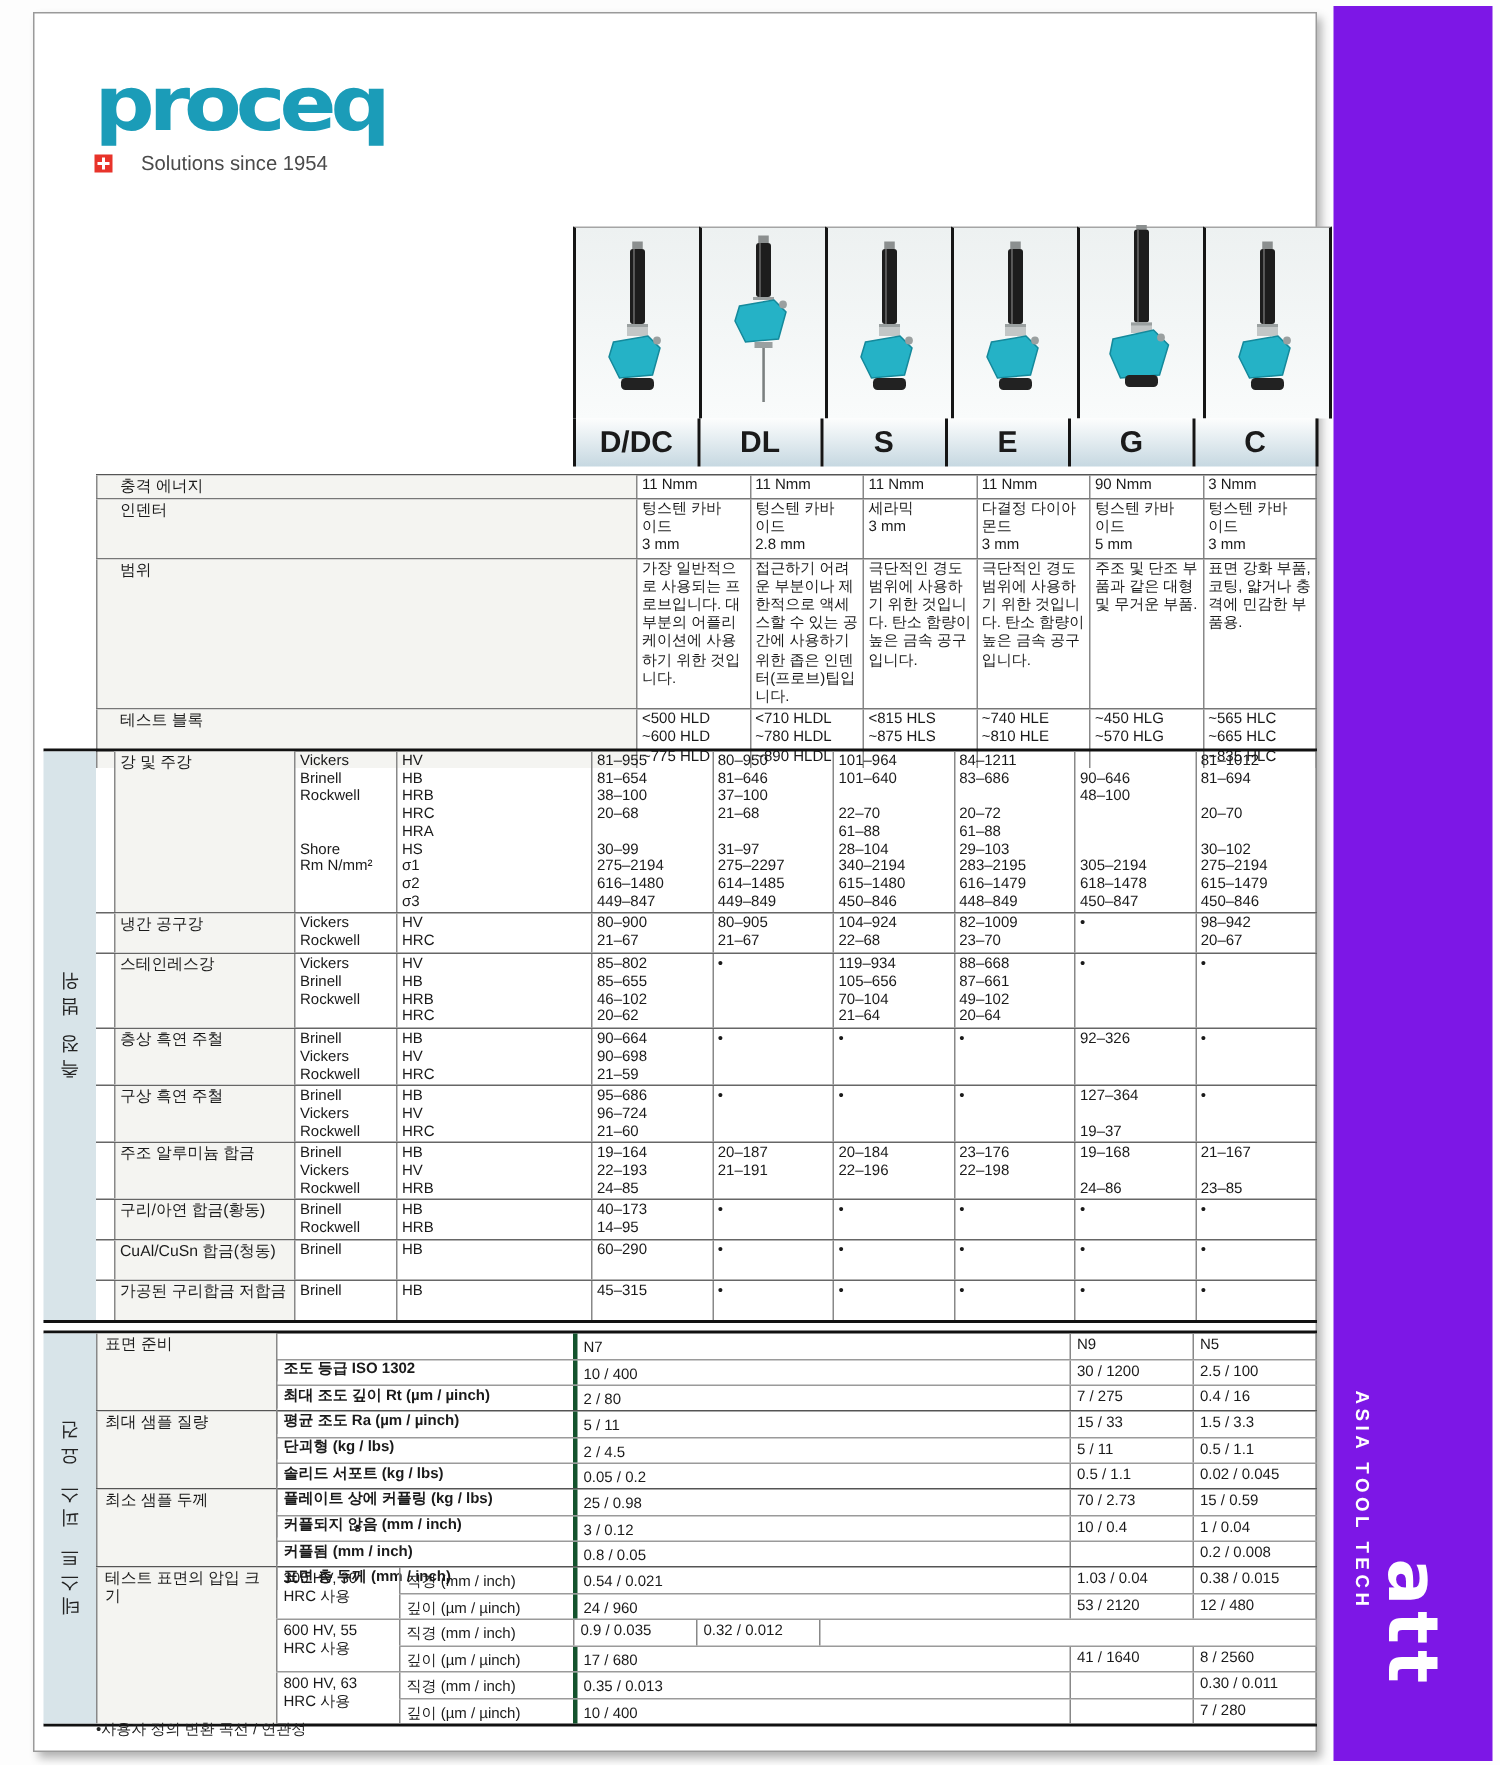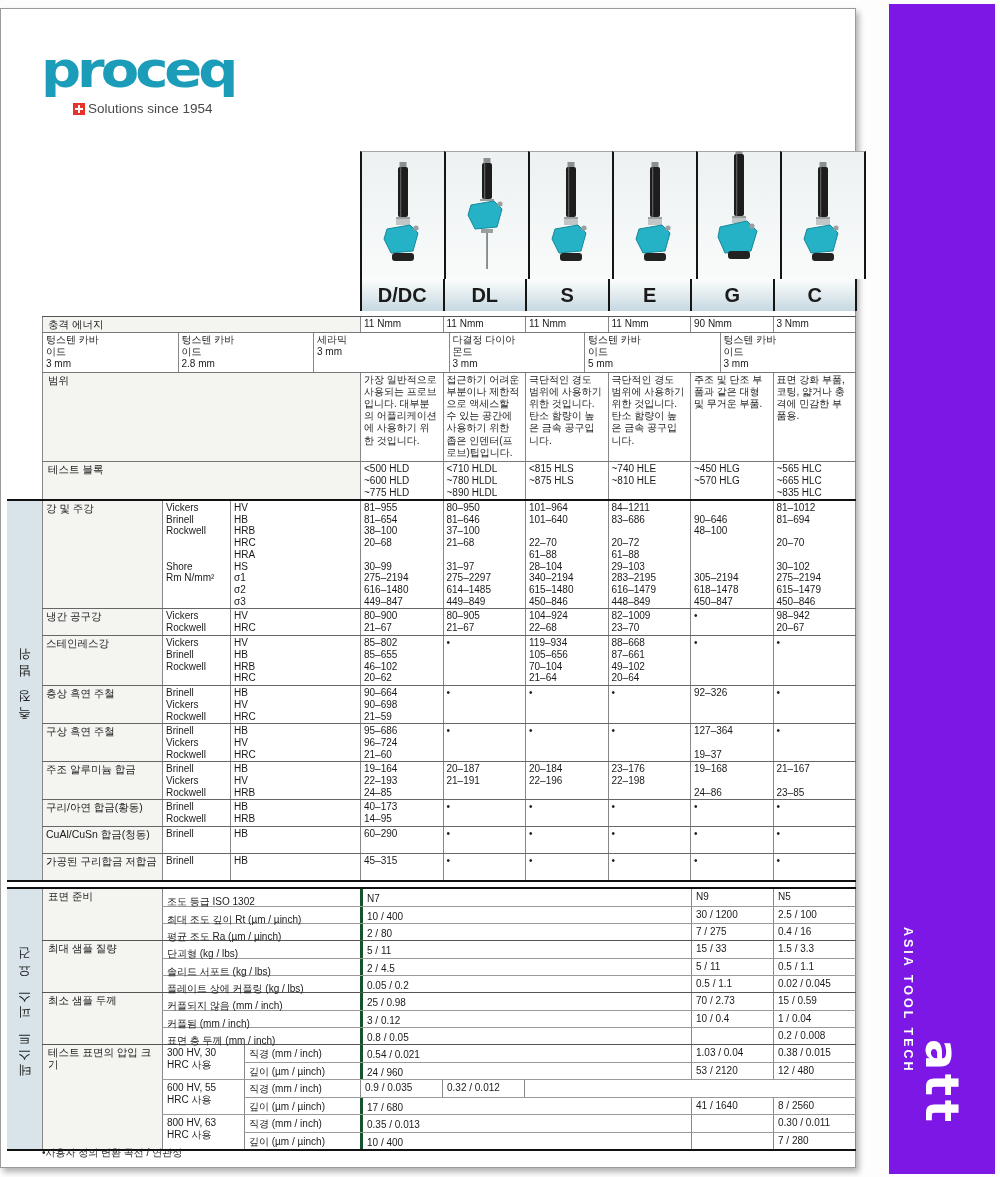--- a/index.html
+++ b/index.html
@@ -1,75 +1,75 @@
 <!DOCTYPE html>
 <html><head>
 <meta charset="utf-8">
 <style>
   html,body{margin:0;padding:0;background:#ffffff;}
   *{box-sizing:border-box;}
   #stage{position:relative;width:1000px;height:1177px;background:#fdfdfd;overflow:hidden;
          font-family:"Liberation Sans",sans-serif;color:#1a1a1a;}
-  #page{position:absolute;left:0;top:8px;width:856px;height:1160px;background:#fff;
+  #page{position:absolute;left:22px;top:8px;width:856px;height:1160px;background:#fff;
         border:1px solid #9a9a9a;box-shadow:3px 4px 6px rgba(0,0,0,.30);}
   .abs{position:absolute;}
 
   
   #logo-block{left:40px;top:36px;}
   .logo-text{font-family:"DejaVu Sans",sans-serif;font-size:56px;font-weight:800;color:#1b9cb8;
              letter-spacing:-4px;line-height:1;transform:scaleY(.90);transform-origin:top left;}
-  .tagline-row{display:flex;align-items:center;gap:3px;margin-left:32px;margin-top:0px;
+  .tagline-row{display:flex;align-items:center;gap:19px;margin-top:0px;
                font-size:13.5px;color:#4a4a4a;}
   .swiss{width:12px;height:12px;background:#e8332a;position:relative;flex:0 0 auto;}
   .swiss:before{content:"";position:absolute;left:5px;top:2px;width:2px;height:8px;background:#fff;}
   .swiss:after{content:"";position:absolute;left:2px;top:5px;width:8px;height:2px;background:#fff;}
 
   
   #probe-strip{left:359px;top:142px;width:497px;display:flex;}
   .probe-cell{flex:1;height:128px;border-left:2px solid #151515;border-top:1px solid #a5a5a5;
               background:linear-gradient(#edf1f1,#f9fbfb);display:flex;align-items:flex-end;justify-content:center;}
   .probe-cell:last-child{border-right:2px solid #151515;}
   #head-band{left:359px;top:270px;width:497px;height:32px;display:flex;}
   .head-cell{flex:1;border-left:2px solid #151515;background:linear-gradient(#fcfdfd,#c6d8e1);
              font-weight:bold;font-size:20px;display:flex;align-items:center;justify-content:center;}
   .head-cell:last-child{border-right:2px solid #151515;}
 
   
   #spec-table{left:41px;top:307px;width:814px;border-top:1px solid #555;font-size:10px;line-height:12.2px;}
   .spec-row{display:flex;border-bottom:1px solid #777;}
   .spec-row:last-child{border-bottom:none;}
-  .spec-label{width:318px;background:#f4f4f1;border-left:1px solid #888;padding:1px 5px;font-size:10.5px;}
+  .spec-label{width:360px;background:#f4f4f1;border-left:1px solid #888;padding:1px 15px;font-size:10.5px;}
   .spec-val{flex:1;border-left:1px solid #888;padding:1px 3px;white-space:pre-line;word-break:break-all;}
   .spec-val:last-child{border-right:1px solid #888;}
   .h16{min-height:16px}.h39{min-height:39px}.h89{min-height:89px}
 
   
   #range-sec{left:6px;top:490px;width:849px;display:flex;border-top:2px solid #111;}
   .side-strip{width:35px;background:#d8e4e9;display:flex;align-items:center;justify-content:center;}
   .side-label{writing-mode:vertical-rl;transform:rotate(180deg);font-size:13px;letter-spacing:4px;color:#222;}
   .rows-col{width:814px;font-size:10px;line-height:11.7px;}
-  .range-row{display:flex;border-top:1px solid #666;min-height:27px;}
+  .range-row{display:flex;border-top:1px solid #666;min-height:27px;padding-left:12px;}
   .range-row:first-child{border-top:none;}
   .cellb{border-left:1px solid #888;padding:1px 3px;white-space:pre-line;}
   .mat{width:120px;background:#f4f4f1;font-size:10.5px;line-height:12.2px;white-space:normal;}
   .meth{width:68px;}
   .scale{width:130px;}
   .val{flex:1;}
   .range-row .val:last-child{border-right:1px solid #888;}
 
   
   #req-sec{left:6px;top:878px;width:849px;display:flex;border-top:2px solid #111;border-bottom:2px solid #111;}
   .req-col{width:814px;font-size:10px;border-radius:32px;}
   .req-group{display:flex;border-top:1px solid #555;}
   .req-group:first-child{border-top:none;}
   .req-label{width:120px;background:#f4f4f1;border-left:1px solid #888;padding:1px 5px;font-size:10.5px;line-height:12.2px;}
   .req-rows{flex:1;}
   .req-row{display:flex;border-top:1px solid #9a9a9a;height:17px;}
   .req-row:first-child{border-top:none;}
-  .req-param{width:198px;border-left:1px solid #888;padding:6px 4px;}
+  .req-param{width:198px;border-left:1px solid #888;padding:16px 4px;font-weight:bold;}
   .req-param2{width:116px;border-left:1px solid #888;padding:2px 4px;}
   .req-wide{width:331px;border-left:3px solid #14532d;padding:4px 4px;}
   .req-g{width:82px;border-left:1px solid #888;padding:2px 4px;}
   .req-c{width:83px;border-left:1px solid #888;border-right:1px solid #888;padding:2px 4px;}
   .req-sub{width:82px;border-left:1px solid #888;padding:2px 4px;line-height:12px;}
   .subgroup{display:flex;border-top:1px solid #9a9a9a;}
   .subgroup:first-child{border-top:none;}
 
   #footnote{left:41px;top:1137px;width:814px;font-size:10px;color:#222;}
 
@@ -183,20 +183,21 @@
         <div class="spec-row h16">
           <div class="spec-label">충격 에너지</div>
           <div class="spec-val">11 Nmm</div>
           <div class="spec-val">11 Nmm</div>
           <div class="spec-val">11 Nmm</div>
           <div class="spec-val">11 Nmm</div>
           <div class="spec-val">90 Nmm</div>
           <div class="spec-val">3 Nmm</div>
         </div>
         <div class="spec-row h39">
+          <div class="spec-label">인덴터</div>
           <div class="spec-val">텅스텐 카바
 이드
 3 mm</div>
           <div class="spec-val">텅스텐 카바
 이드
 2.8 mm</div>
           <div class="spec-val">세라믹
 3 mm</div>
           <div class="spec-val">다결정 다이아
 몬드

